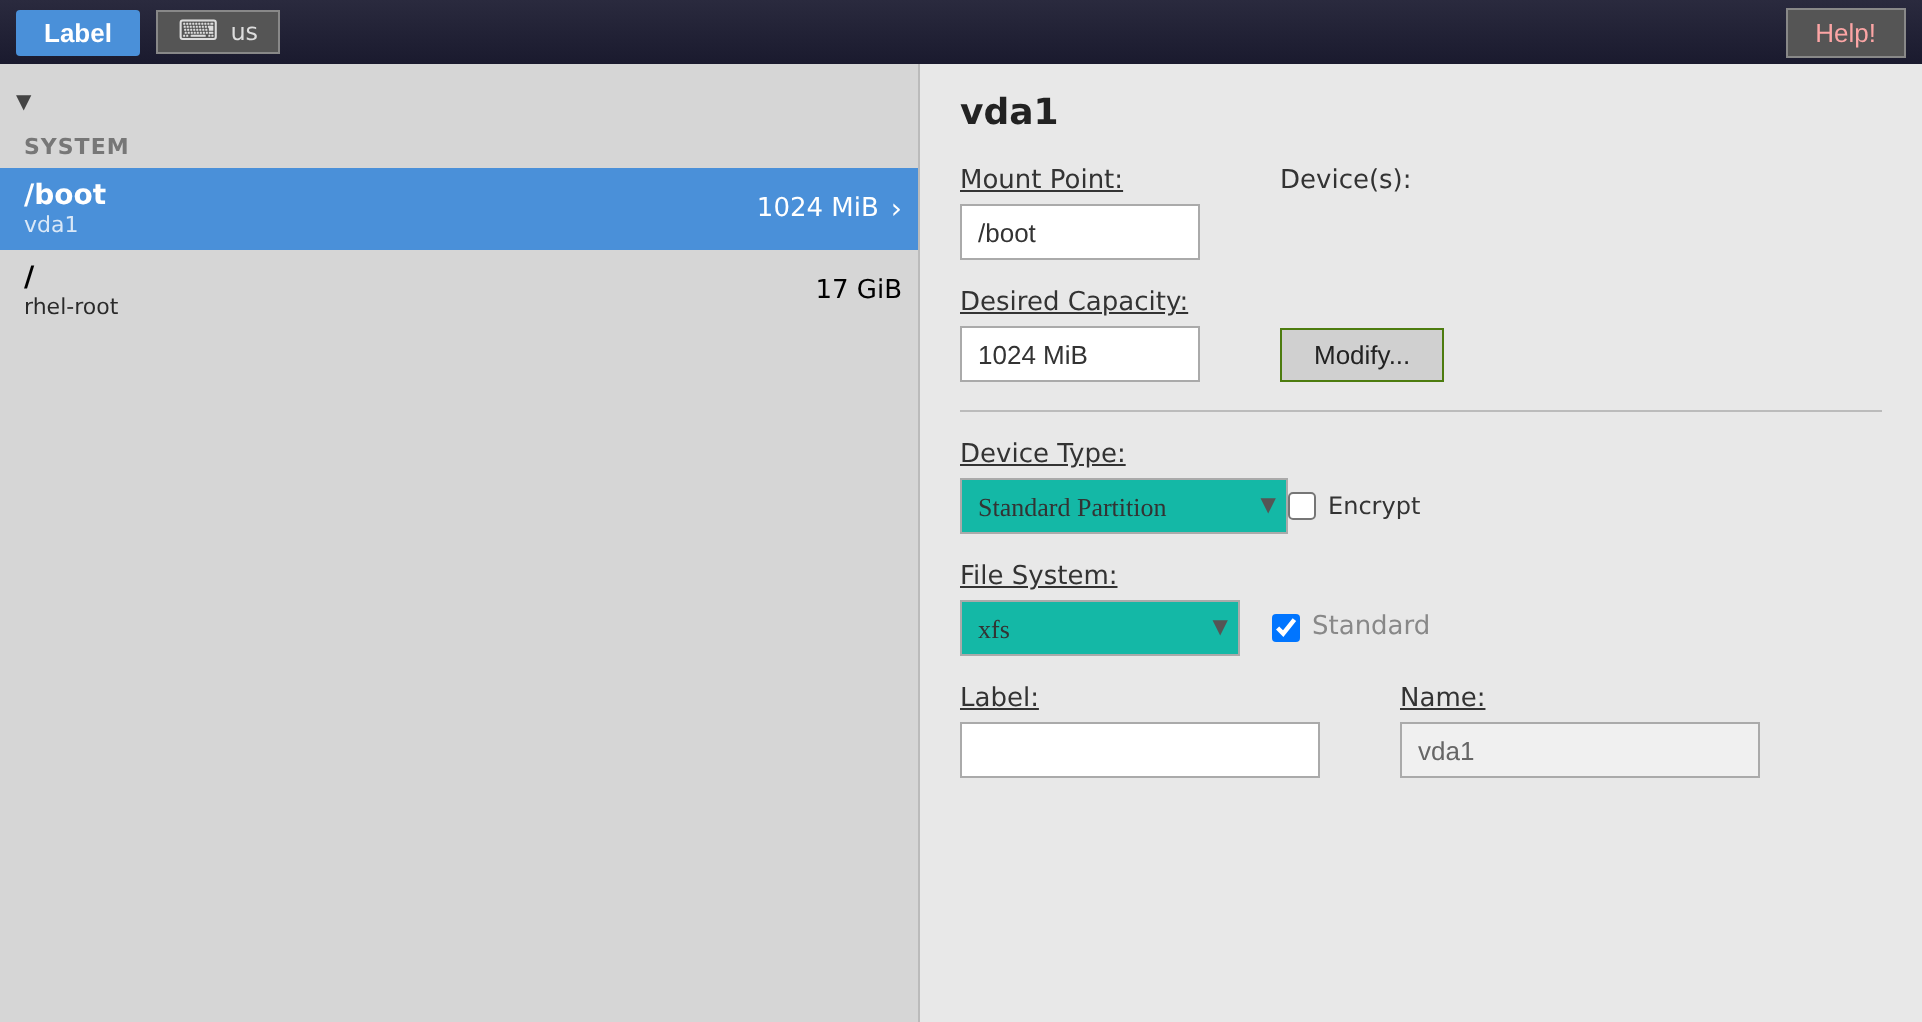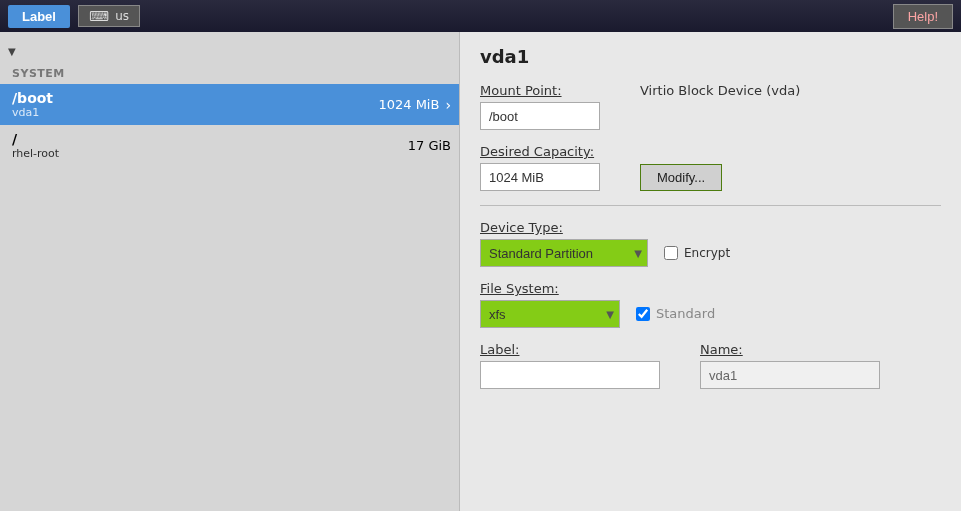--- a/index.html
+++ b/index.html
@@ -195,45 +195,46 @@
 
     .section-divider {
       border: none;
       border-top: 1px solid #bbb;
       margin: 14px 0;
     }
 
     .device-type-row {
       display: flex;
       align-items: center;
-      gap: 16px;
+      gap: 0;
       margin-bottom: 14px;
     }
 
     .device-type-group {
       display: flex;
       flex-direction: column;
       gap: 4px;
     }
 
     .select-wrapper {
       position: relative;
       display: inline-block;
     }
     .select-input {
       appearance: none;
-      background: #84cc16;
+      background: #14b8a6;
       border: 1px solid #aaa;
       padding: 4px 28px 4px 8px;
       font-size: 13px;
       height: 28px;
       color: #333;
       cursor: pointer;
       outline: none;
       min-width: 140px;
+      font-family: Liberation Serif, serif;
     }
     .select-arrow {
       position: absolute;
       right: 6px;
       top: 50%;
       transform: translateY(-50%);
       pointer-events: none;
       font-size: 10px;
       color: #555;
     }
@@ -338,21 +339,21 @@
   <div class="right-panel">
 
     <div class="panel-title">vda1</div>
 
     <div class="form-row">
       <div class="form-group">
         <label class="form-label">Mount Point:</label>
         <input class="form-input" type="text" value="/boot" style="">
       </div>
       <div class="form-group">
-        <span class="devices-value">Virtio Block Device (vda)</span>
+        <span class="devices-label">Device(s):</span>
       </div>
     </div>
 
     <div class="form-row">
       <div class="form-group">
         <label class="form-label">Desired Capacity:</label>
         <input class="form-input" type="text" value="1024 MiB" style="">
       </div>
       <div class="form-group" style="margin-top:auto;">
         <button class="modify-btn">Modify...</button>

